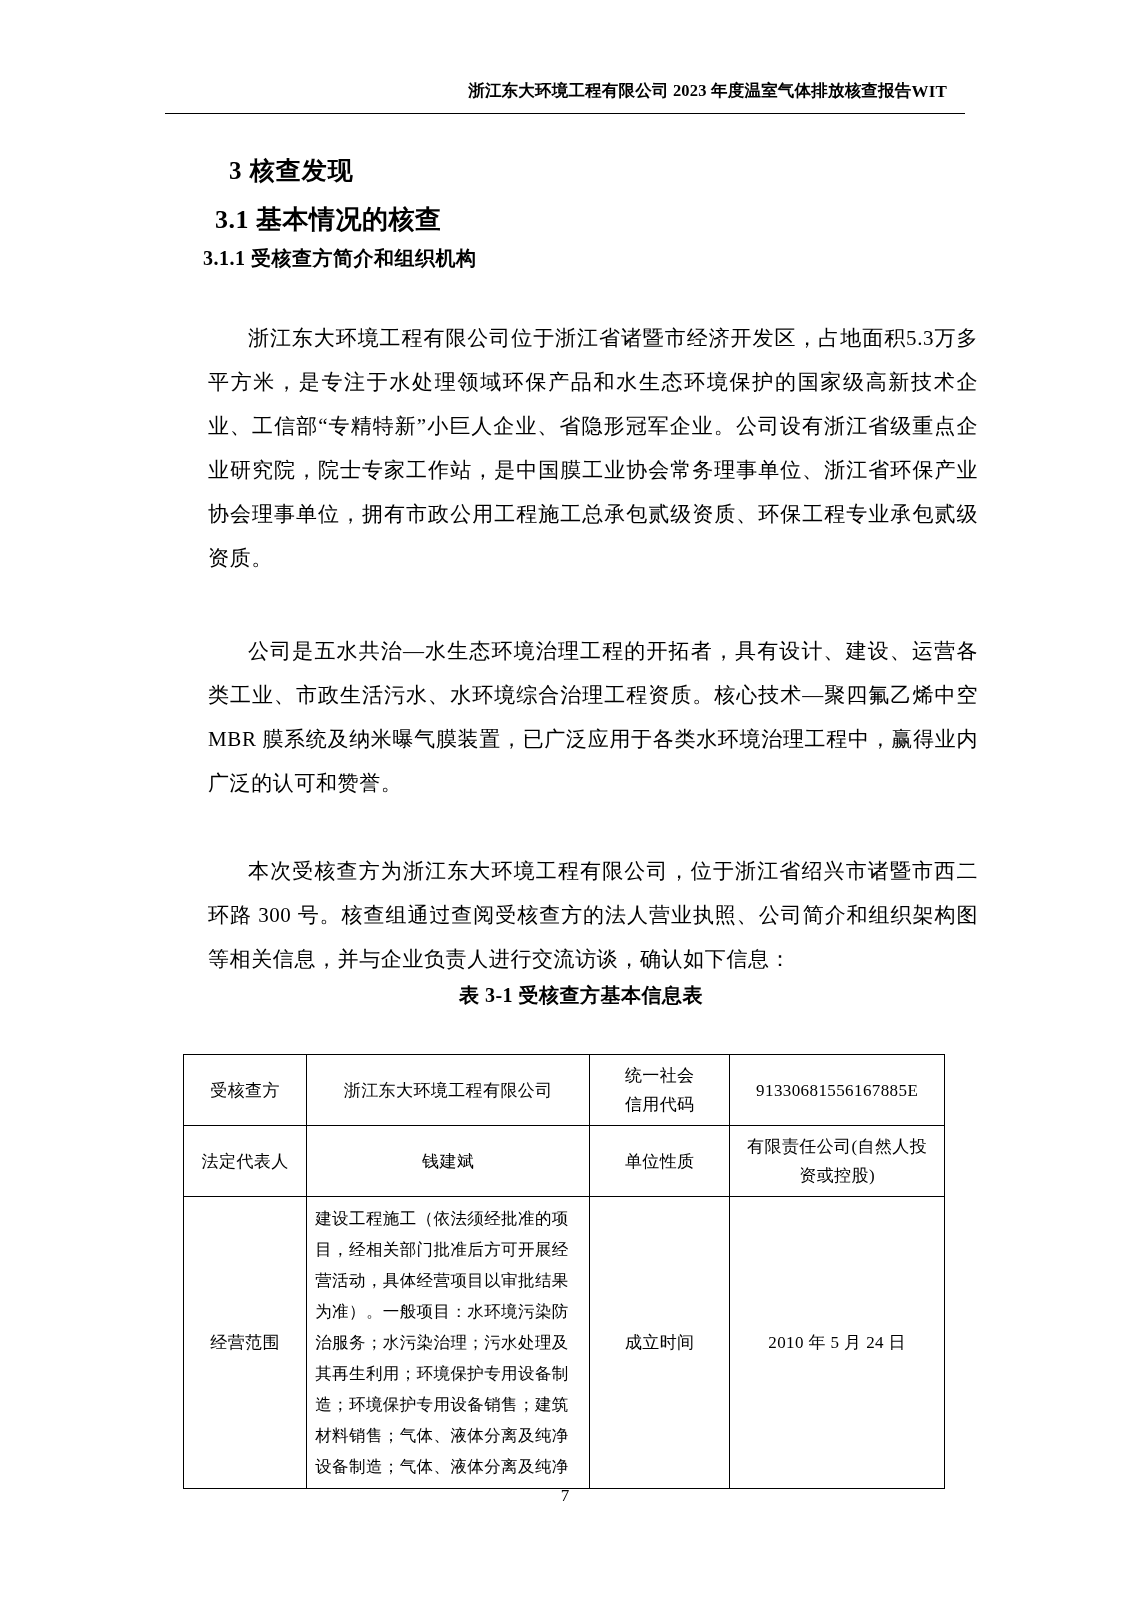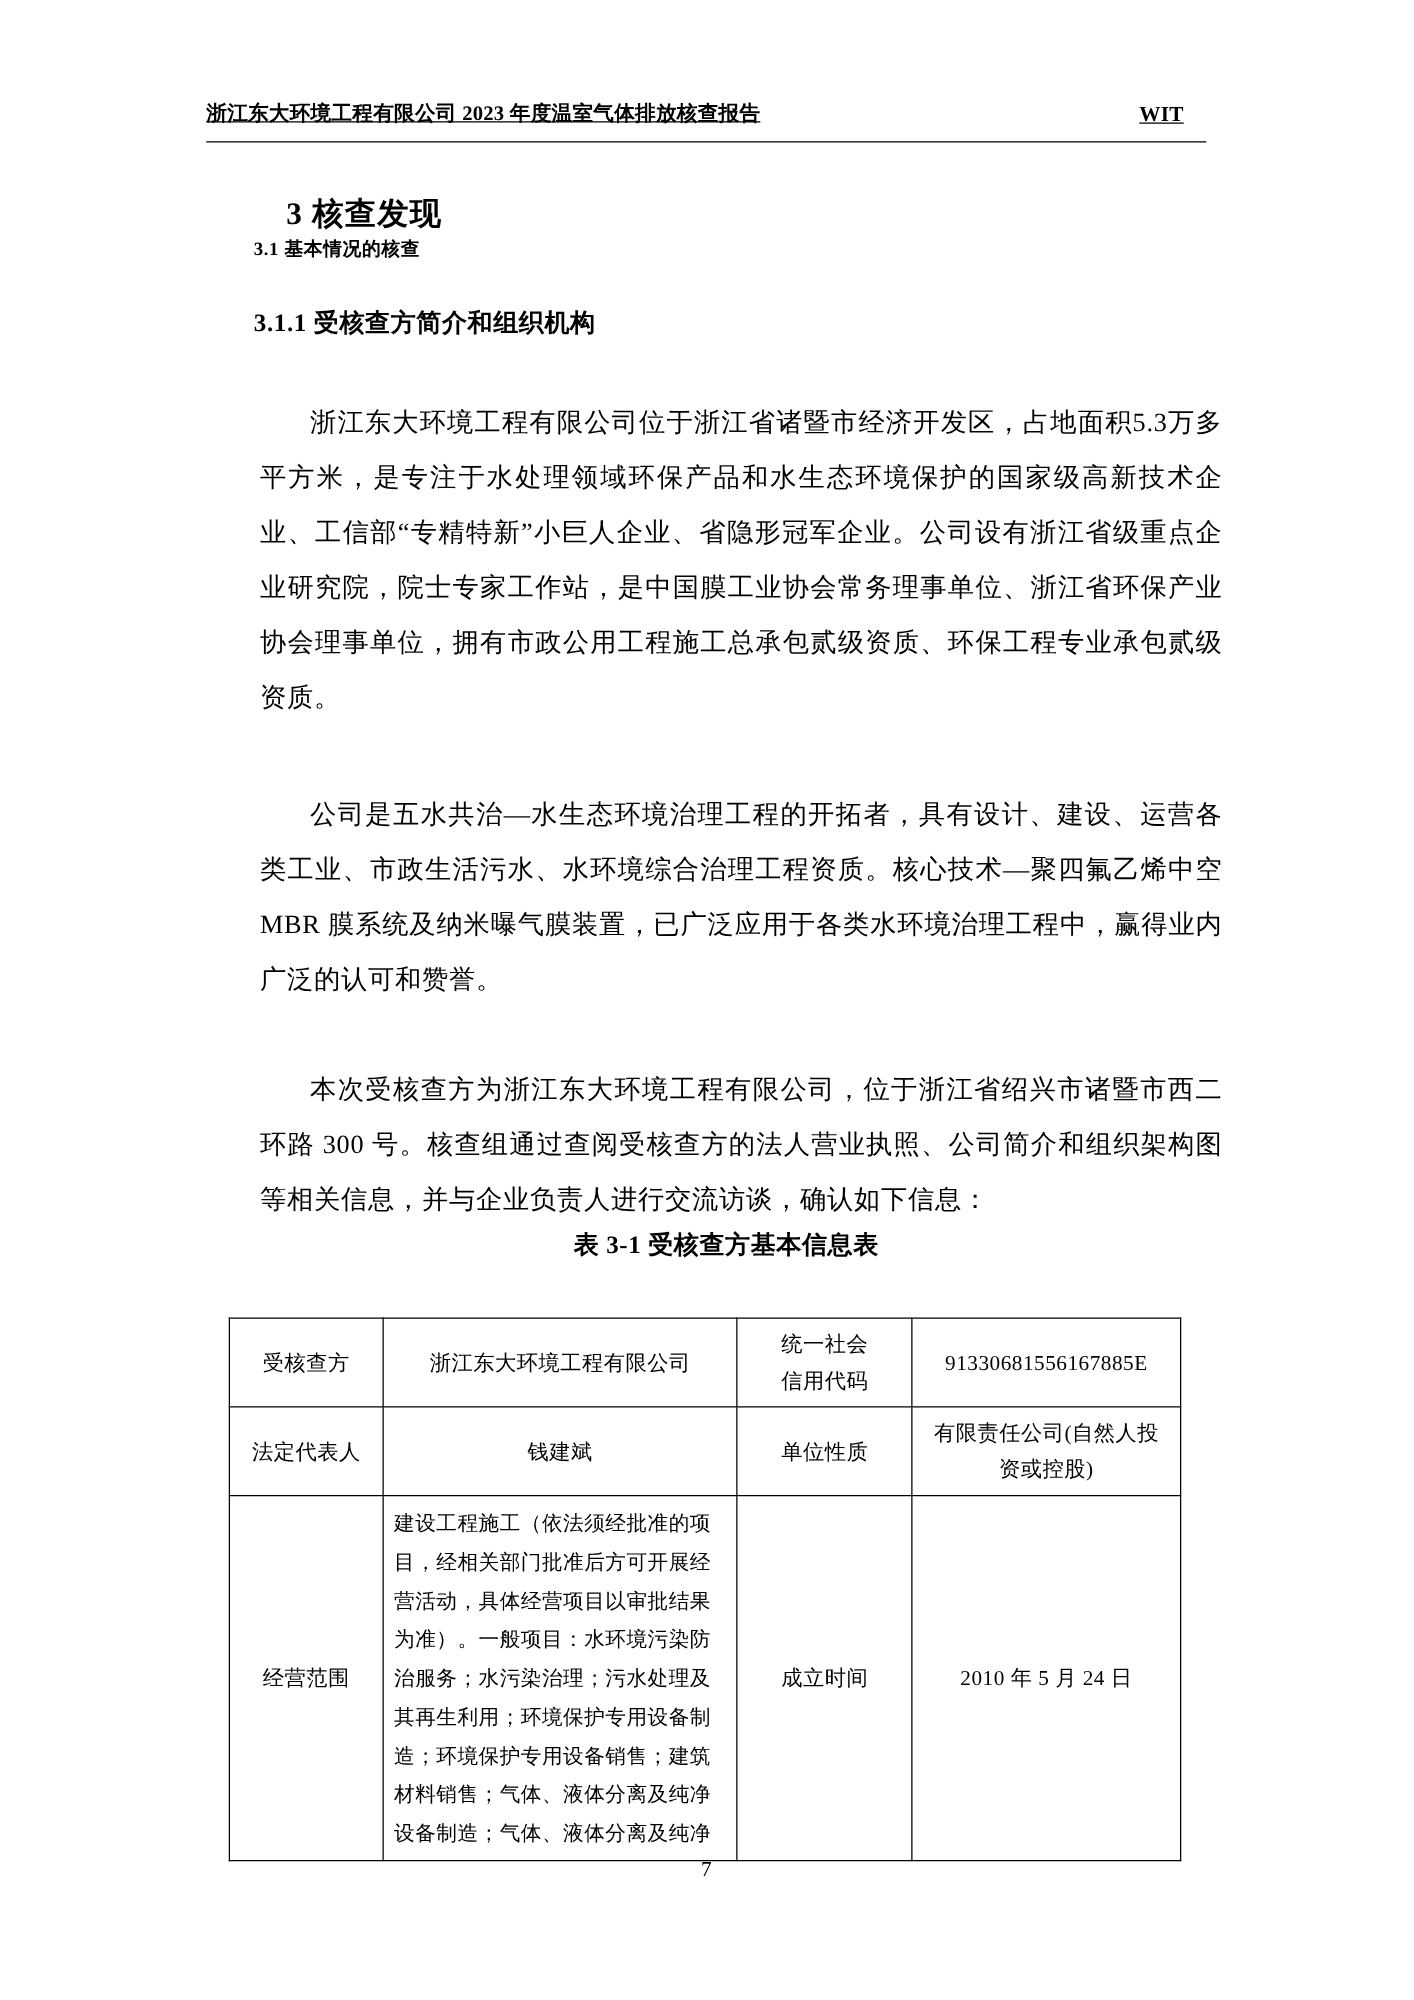--- a/index.html
+++ b/index.html
@@ -26,25 +26,24 @@
     width: 800px;
     height: 1600px;
   }
   
   .header {
     position: absolute;
     top: 80px;
     left: 0;
     width: 800px;
     display: flex;
-    justify-content: space-between;
+    justify-content: flex-end;
     align-items: flex-end;
     font-size: 16.5px;
     letter-spacing: 0.2px;
-    text-decoration: underline;
   }
   .header-left {
     font-weight: bold;
     font-family: "Liberation Serif", "DejaVu Serif", serif;
   }
   .header-right {
     font-weight: bold;
     font-size: 17px;
     padding-right: 18px;
   }
@@ -63,22 +62,22 @@
     left: 48px;
     margin: 16px;
     font-size: 25px;
     font-weight: bold;
     letter-spacing: 1px;
   }
   h2.sec {
     position: absolute;
     top: 190px;
     left: 38px;
-    margin: 0;
-    font-size: 15px;
+    margin: 12px;
+    font-size: 26px;
     font-weight: bold;
     letter-spacing: 0.5px;
   }
   h3.sec {
     position: absolute;
     top: 245px;
     left: 38px;
     margin: 0;
     font-size: 20px;
     font-weight: bold;

